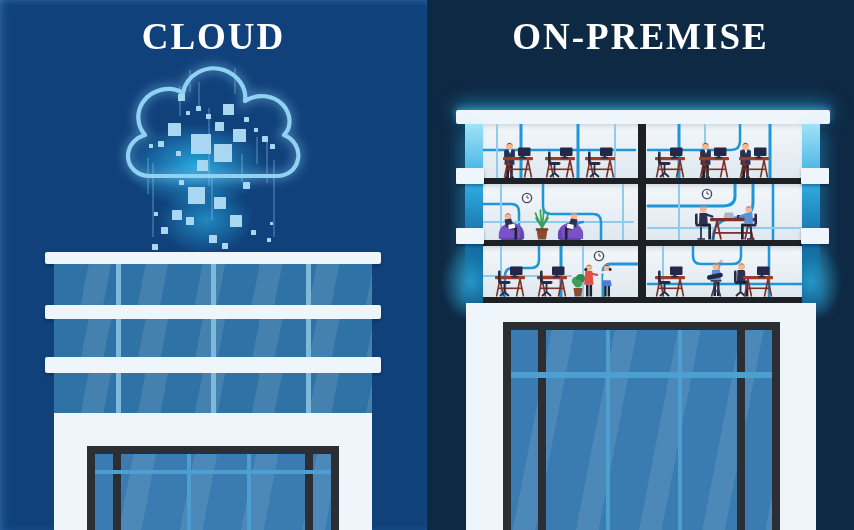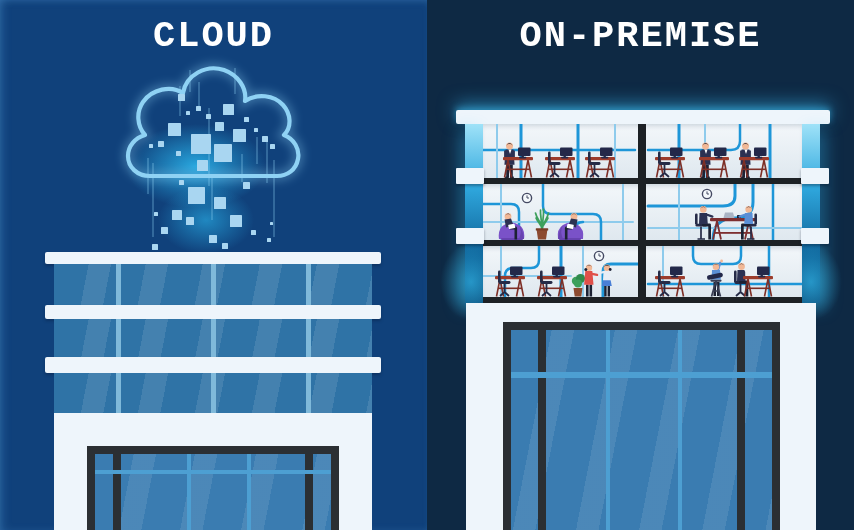--- a/index.html
+++ b/index.html
@@ -1,17 +1,17 @@
 <!DOCTYPE html>
 <html><head>
 <meta charset="utf-8">
 <style>
   html,body{margin:0;padding:0;background:#222;}
   .stage{position:relative;width:854px;height:530px;overflow:hidden;
-         font-family:Liberation Mono, monospace;}
+         font-family:Liberation Serif, serif;}
   .panel{position:absolute;top:0;height:530px;overflow:hidden;}
   .panel-left{left:0;width:427px;background:#10417b;
               box-shadow:inset 5px 0 10px -3px rgba(90,160,220,.35), inset 0 4px 8px -4px rgba(90,160,220,.3);}
   .panel-right{left:427px;width:427px;background:#0e2944;}
   .title{position:absolute;top:15px;left:0;width:100%;text-align:center;
          color:#fff;font-size:37px;font-weight:bold;letter-spacing:2px;}
   .cloud-layer{position:absolute;left:0;top:0;width:427px;height:530px;}
 
   
   .band{position:absolute;left:45px;width:336px;background:#eef5fb;border-radius:2px;

